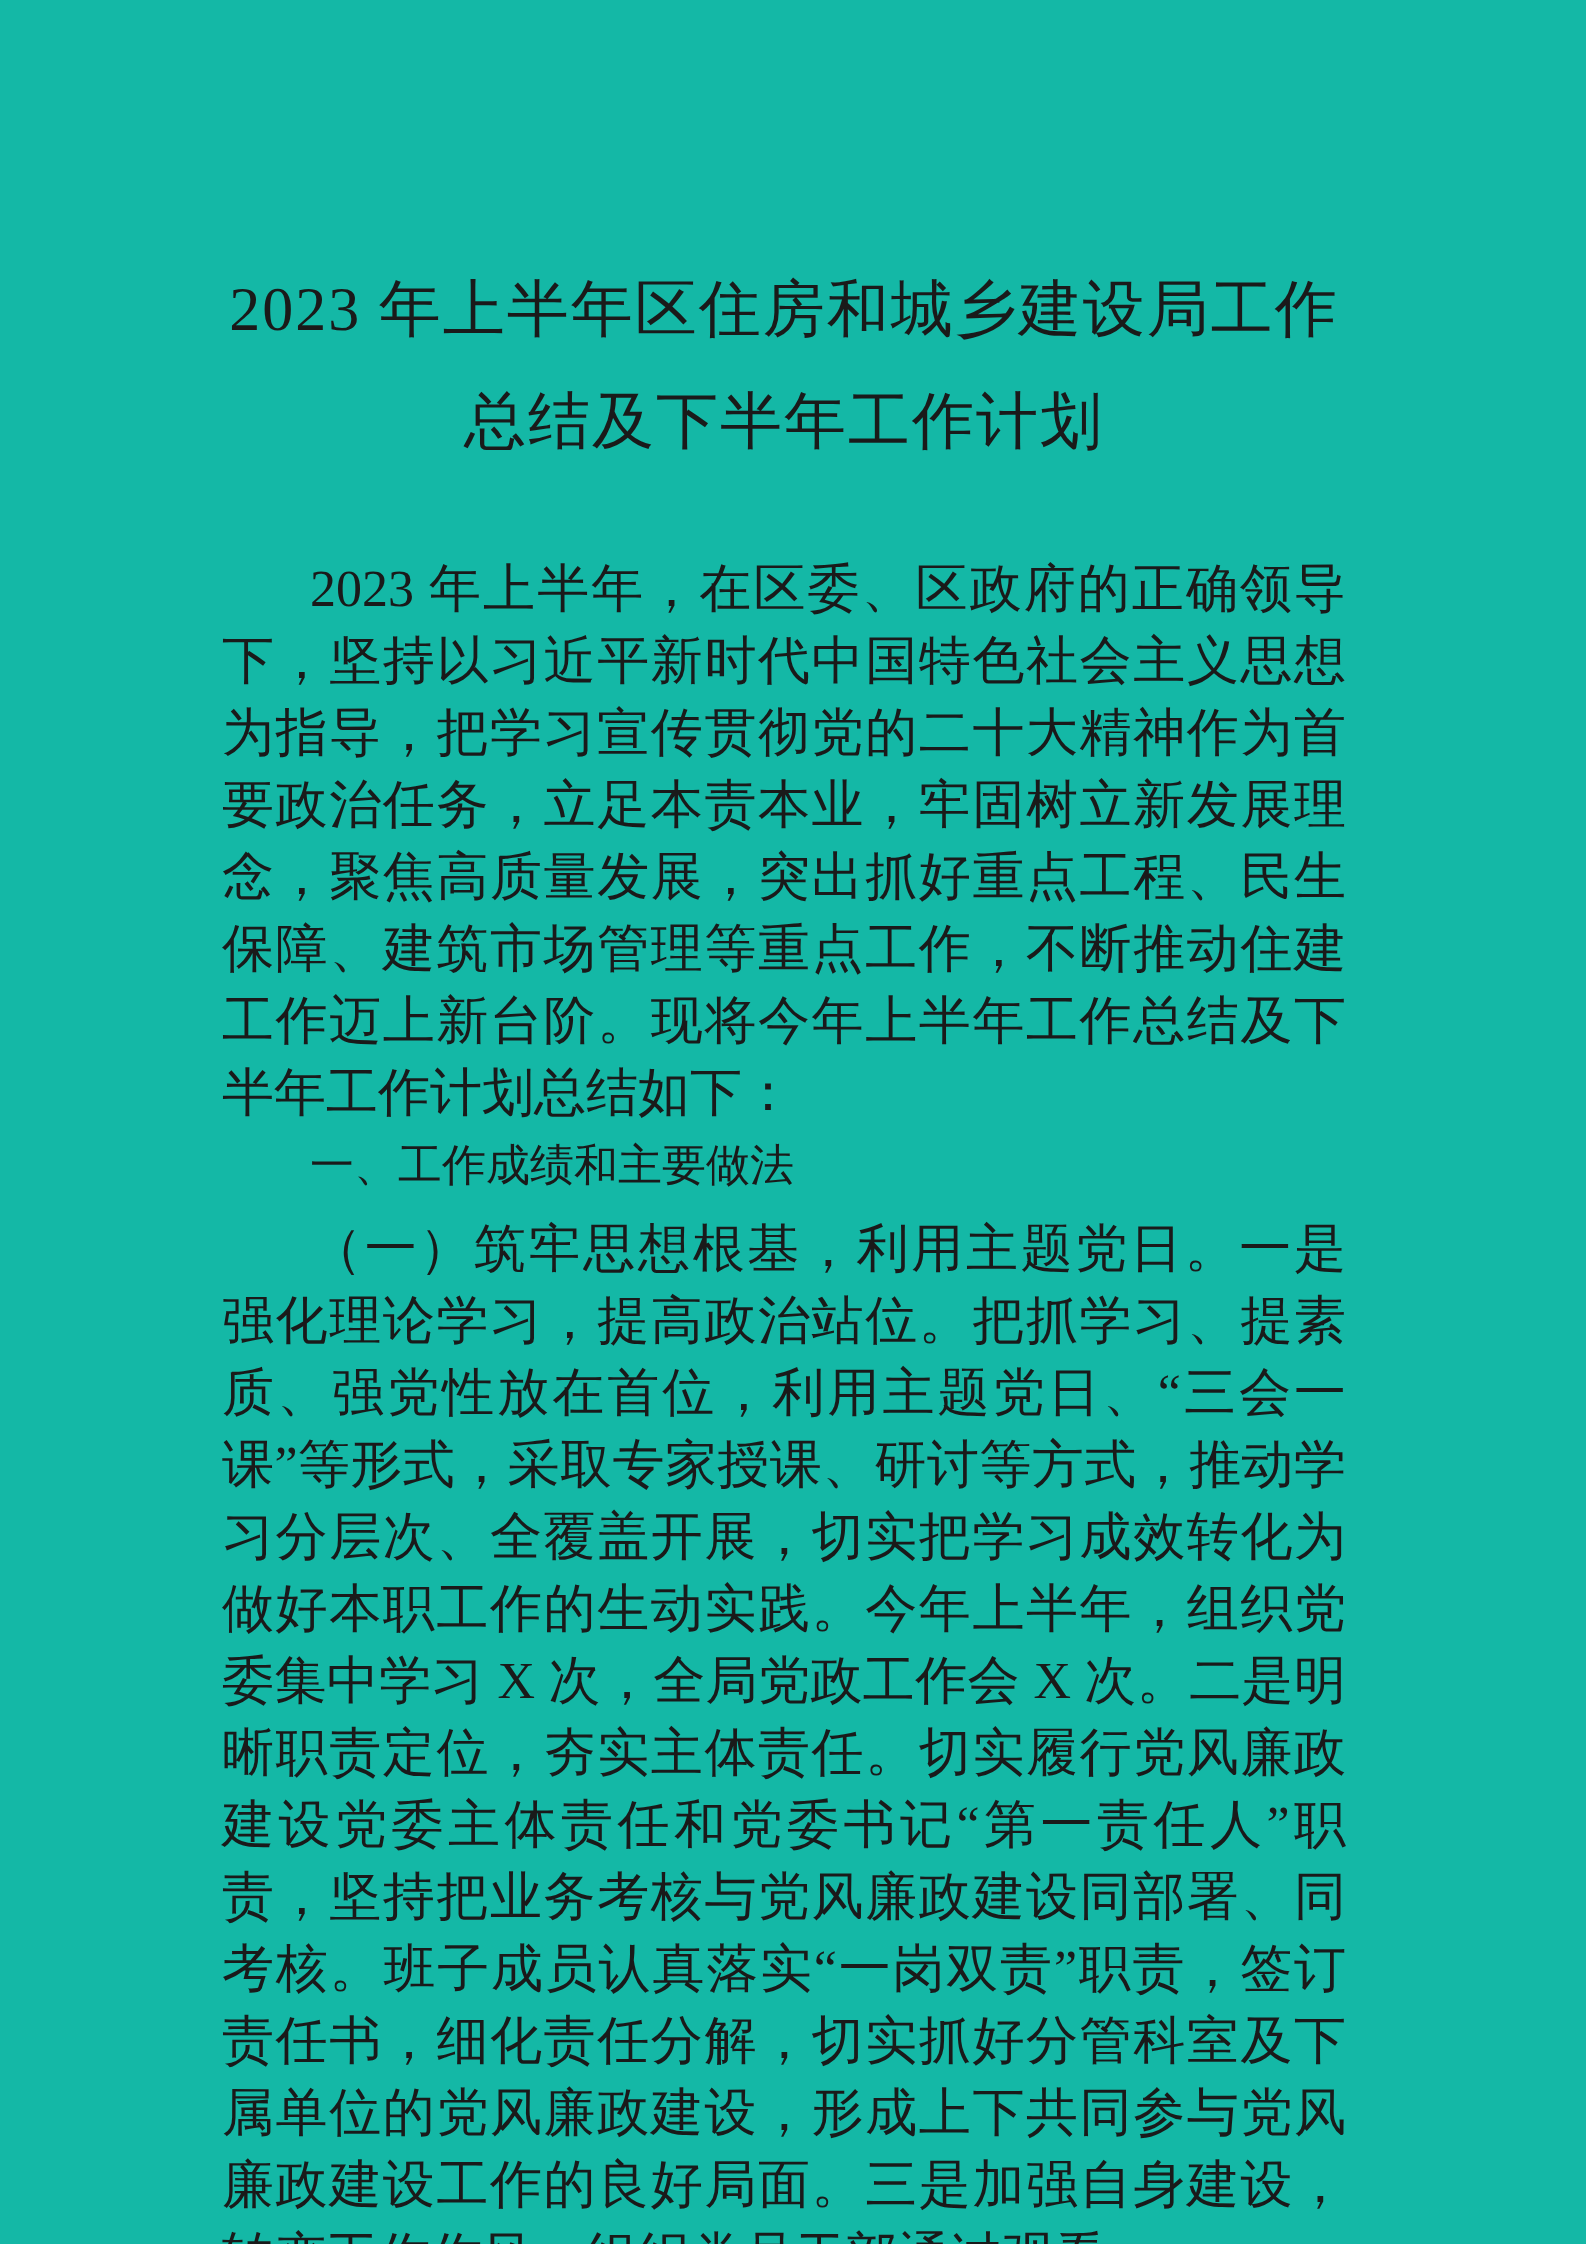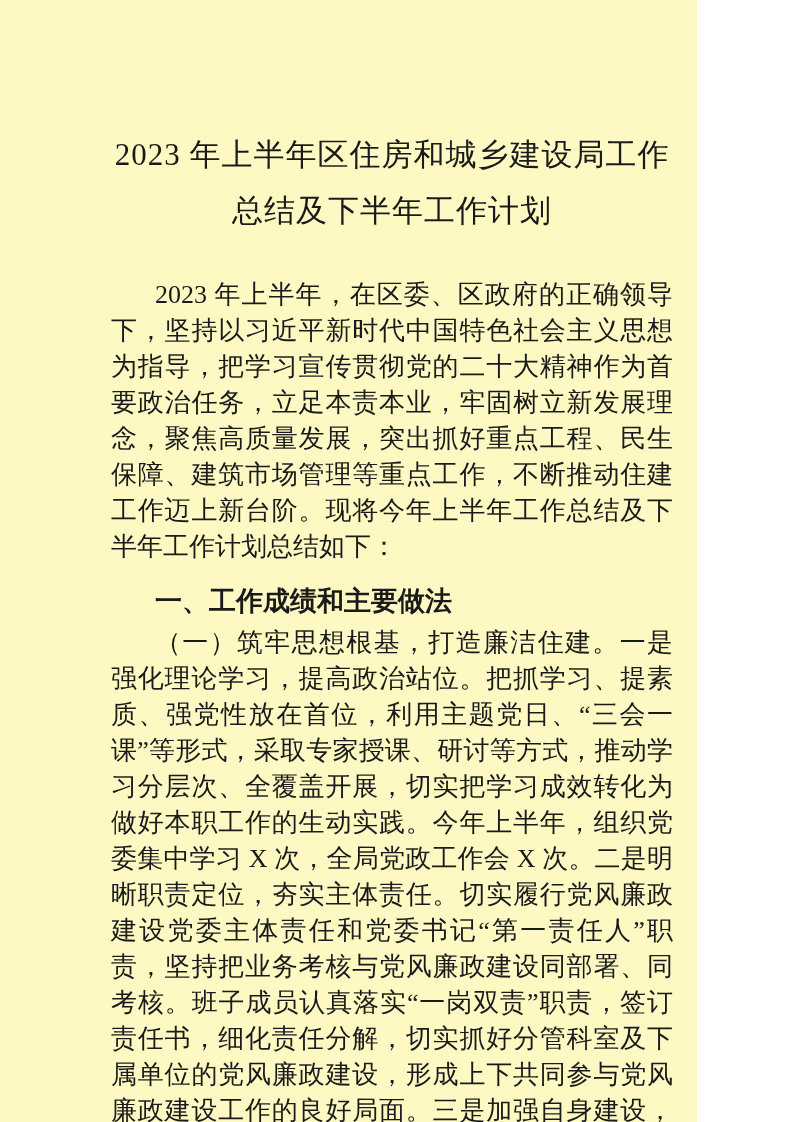--- a/index.html
+++ b/index.html
@@ -3,23 +3,23 @@
 <meta charset="utf-8">
 <title>Document</title>
 <style>
   html, body {
     margin: 0;
     padding: 0;
     background: #ffffff;
   }
   .page {
     position: relative;
-    width: 697px;
+    width: 793px;
     height: 1122px;
-    background: #fef9c3;
+    background: #14b8a6;
     color: #1a1a1a;
     font-family: "Liberation Serif", serif;
     overflow: hidden;
   }
   .content {
     position: absolute;
     left: 111px;
     top: 0;
     width: 562px;
     padding-top: 127px;
@@ -38,41 +38,41 @@
     margin: 0;
     font-size: 26px;
     line-height: 36px;
     text-align: justify;
     text-justify: inter-character;
     text-indent: 44px;
     color: #1a1a1a;
     word-break: break-all;
   }
   .section-heading {
-    margin: 18px 0 6px 0;
+    margin: 0 0 6px 0;
     font-family: "Liberation Sans", sans-serif;
-    font-size: 27px;
+    font-size: 22px;
     line-height: 36px;
-    font-weight: bold;
+    font-weight: normal;
     text-indent: 44px;
     color: #1a1a1a;
   }
   .para-lead {
     
     font-style: normal;
   }
 </style>
 </head>
 <body>
 
 <div class="page">
   <div class="content">
 
     <h1 class="doc-title">2023 年上半年区住房和城乡建设局工作总结及下半年工作计划</h1>
 
     <p class="body-para">2023 年上半年，在区委、区政府的正确领导下，坚持以习近平新时代中国特色社会主义思想为指导，把学习宣传贯彻党的二十大精神作为首要政治任务，立足本责本业，牢固树立新发展理念，聚焦高质量发展，突出抓好重点工程、民生保障、建筑市场管理等重点工作，不断推动住建工作迈上新台阶。现将今年上半年工作总结及下半年工作计划总结如下：</p>
 
     <h2 class="section-heading">一、工作成绩和主要做法</h2>
 
-    <p class="body-para"><span class="para-lead">（一）筑牢思想根基，打造廉洁住建。</span><span>一是强化理论学习，提高政治站位。把抓学习、提素质、强党性放在首位，利用主题党日、“三会一课”等形式，采取专家授课、研讨等方式，推动学习分层次、全覆盖开展，切实把学习成效转化为做好本职工作的生动实践。今年上半年，组织党委集中学习 X 次，全局党政工作会 X 次。二是明晰职责定位，夯实主体责任。切实履行党风廉政建设党委主体责任和党委书记“第一责任人”职责，坚持把业务考核与党风廉政建设同部署、同考核。班子成员认真落实“一岗双责”职责，签订责任书，细化责任分解，切实抓好分管科室及下属单位的党风廉政建设，形成上下共同参与党风廉政建设工作的良好局面。三是加强自身建设，转变工作作风。组织党员干部通过观看</span></p>
+    <p class="body-para"><span class="para-lead">（一）筑牢思想根基，利用主题党日。</span><span>一是强化理论学习，提高政治站位。把抓学习、提素质、强党性放在首位，利用主题党日、“三会一课”等形式，采取专家授课、研讨等方式，推动学习分层次、全覆盖开展，切实把学习成效转化为做好本职工作的生动实践。今年上半年，组织党委集中学习 X 次，全局党政工作会 X 次。二是明晰职责定位，夯实主体责任。切实履行党风廉政建设党委主体责任和党委书记“第一责任人”职责，坚持把业务考核与党风廉政建设同部署、同考核。班子成员认真落实“一岗双责”职责，签订责任书，细化责任分解，切实抓好分管科室及下属单位的党风廉政建设，形成上下共同参与党风廉政建设工作的良好局面。三是加强自身建设，转变工作作风。组织党员干部通过观看</span></p>
 
   </div>
 </div>
 
 </body></html>

